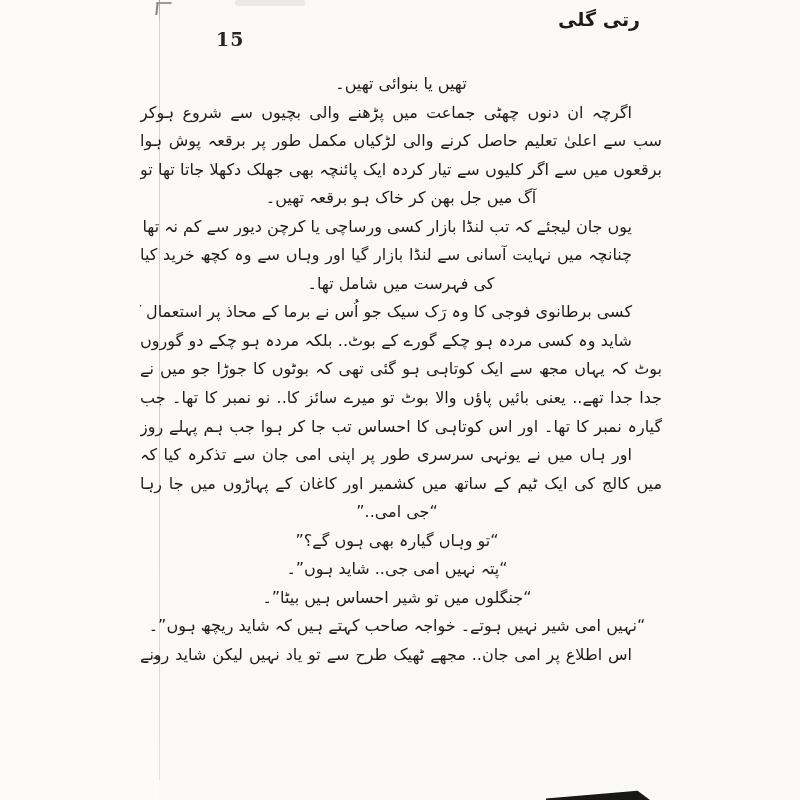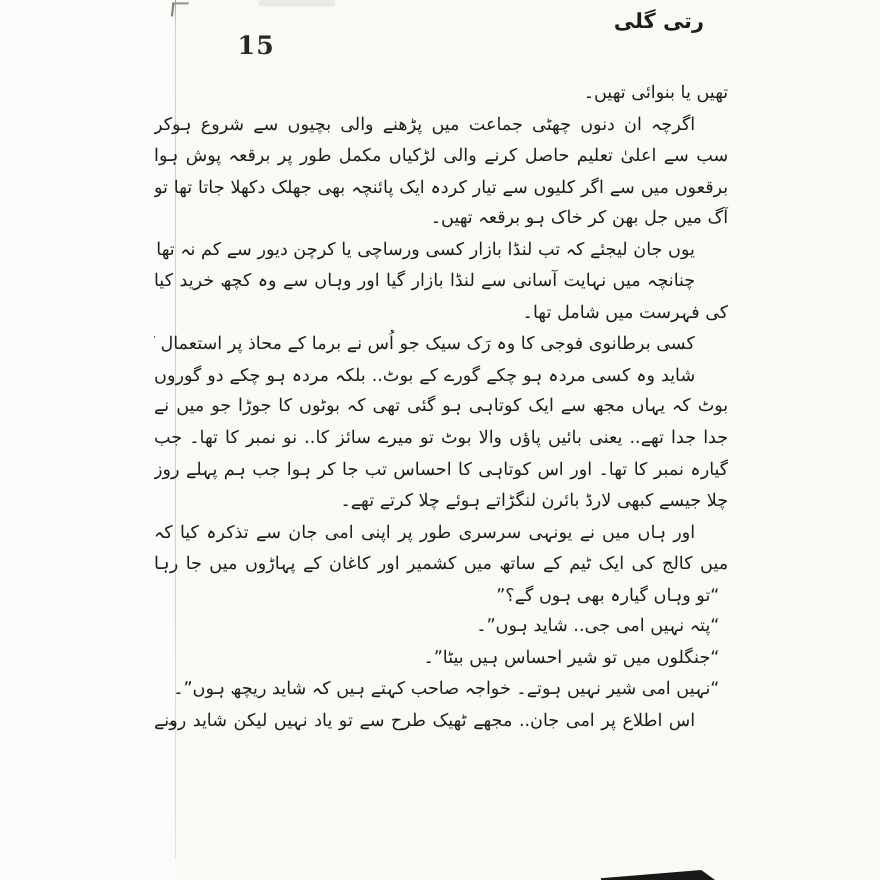--- a/index.html
+++ b/index.html
@@ -21,32 +21,32 @@
   }
   .speck{position:absolute;left:153px;top:657px;width:7px;height:2px;background:#6d6d68;border-radius:1px;}
   .smudge{position:absolute;left:235px;top:0;width:70px;height:6px;background:#e3e2dd;border-radius:3px;opacity:.7;}
   .wedge{
     position:absolute;left:546px;top:790px;width:104px;height:10px;
     background:var(--wedge,#181816);
     clip-path:polygon(0 85%, 88% 8%, 100% 100%, 0 100%);
   }
   .pagenum{
     position:absolute;left:216px;top:28px;
-    font-family:"DejaVu Serif",serif;font-weight:bold;font-size:23px;
+    font-family:"DejaVu Serif",serif;font-weight:bold;font-size:19px;
     letter-spacing:1px;color:#262624;
   }
   .title{
     position:absolute;right:160px;top:8px;direction:rtl;
     font-size:19px;font-weight:bold;color:var(--ink,#1c1c1a);
   }
   .text{position:absolute;left:140px;top:70px;width:522px;direction:rtl;}
   .line{
     height:28.55px;line-height:28.55px;font-size:16px;
     color:var(--ink,#1c1c1a);
-    text-align:right;white-space:nowrap;overflow:hidden;
+    text-align:center;white-space:nowrap;overflow:hidden;
   }
   .line.start,.line.full{white-space:normal;text-align:justify;text-align-last:justify;}
   .line.start{padding-right:30px;}
   .line.single{padding-right:30px;}
   .line.dialogue-first{padding-right:20px;}
   .line.dialogue{padding-right:8px;}
 </style>
 </head>
 <body style="--paper: #faf9f6; --paper_light: #fcfbf9; --ink: #1c1c1a; --scan_line: #c9c8c3; --wedge: #181816;">
 
@@ -70,22 +70,22 @@
       <div class="line full">برقعوں میں سے اگر کلیوں سے تیار کردہ ایک پائنچہ بھی جھلک دکھلا جاتا تھا تو دیگر خواتین حسد کی</div>
       <div class="line end">آگ میں جل بھن کر خاک ہو برقعہ تھیں۔</div>
       <div class="line single">یوں جان لیجئے کہ تب لنڈا بازار کسی ورساچی یا کرچن دیور سے کم نہ تھا۔</div>
       <div class="line start">چنانچہ میں نہایت آسانی سے لنڈا بازار گیا اور وہاں سے وہ کچھ خرید کیا جو خواجہ صاحب</div>
       <div class="line end">کی فہرست میں شامل تھا۔</div>
       <div class="line single">کسی برطانوی فوجی کا وہ رَک سیک جو اُس نے برما کے محاذ پر استعمال کیا تھا۔</div>
       <div class="line start">شاید وہ کسی مردہ ہو چکے گورے کے بوٹ.. بلکہ مردہ ہو چکے دو گوروں کے الگ الگ</div>
       <div class="line full">بوٹ کہ یہاں مجھ سے ایک کوتاہی ہو گئی تھی کہ بوٹوں کا جوڑا جو میں نے خرید کیا اُن کے سائز ذرا</div>
       <div class="line full">جدا جدا تھے.. یعنی بائیں پاؤں والا بوٹ تو میرے سائز کا.. نو نمبر کا تھا۔ جب کہ دائیں پاؤں والا</div>
       <div class="line full">گیارہ نمبر کا تھا۔ اور اس کوتاہی کا احساس تب جا کر ہوا جب ہم پہلے روز پیدل چلے.. اور میں یوں</div>
-      <div class="line end">چلا جیسے کبھی لارڈ بائرن لنگڑاتے ہوئے چلا کرتے تھے۔</div>
       <div class="line start">اور ہاں میں نے یونہی سرسری طور پر اپنی امی جان سے تذکرہ کیا کہ گرمیوں کی چھٹیوں</div>
       <div class="line full">میں کالج کی ایک ٹیم کے ساتھ میں کشمیر اور کاغان کے پہاڑوں میں جا رہا ہوں تو اُن کے چہرے کا</div>
+      <div class="line dialogue">“جی امی..”</div>
       <div class="line dialogue">“تو وہاں گیارہ بھی ہوں گے؟”</div>
       <div class="line dialogue">“پتہ نہیں امی جی.. شاید ہوں”۔</div>
       <div class="line dialogue">“جنگلوں میں تو شیر احساس ہیں بیٹا”۔</div>
       <div class="line dialogue">“نہیں امی شیر نہیں ہوتے۔ خواجہ صاحب کہتے ہیں کہ شاید ریچھ ہوں”۔</div>
       <div class="line start">اس اطلاع پر امی جان.. مجھے ٹھیک طرح سے تو یاد نہیں لیکن شاید رونے لگیں کہ ریچھ تو</div>
     </div>
 </div>
 
 </body></html>

